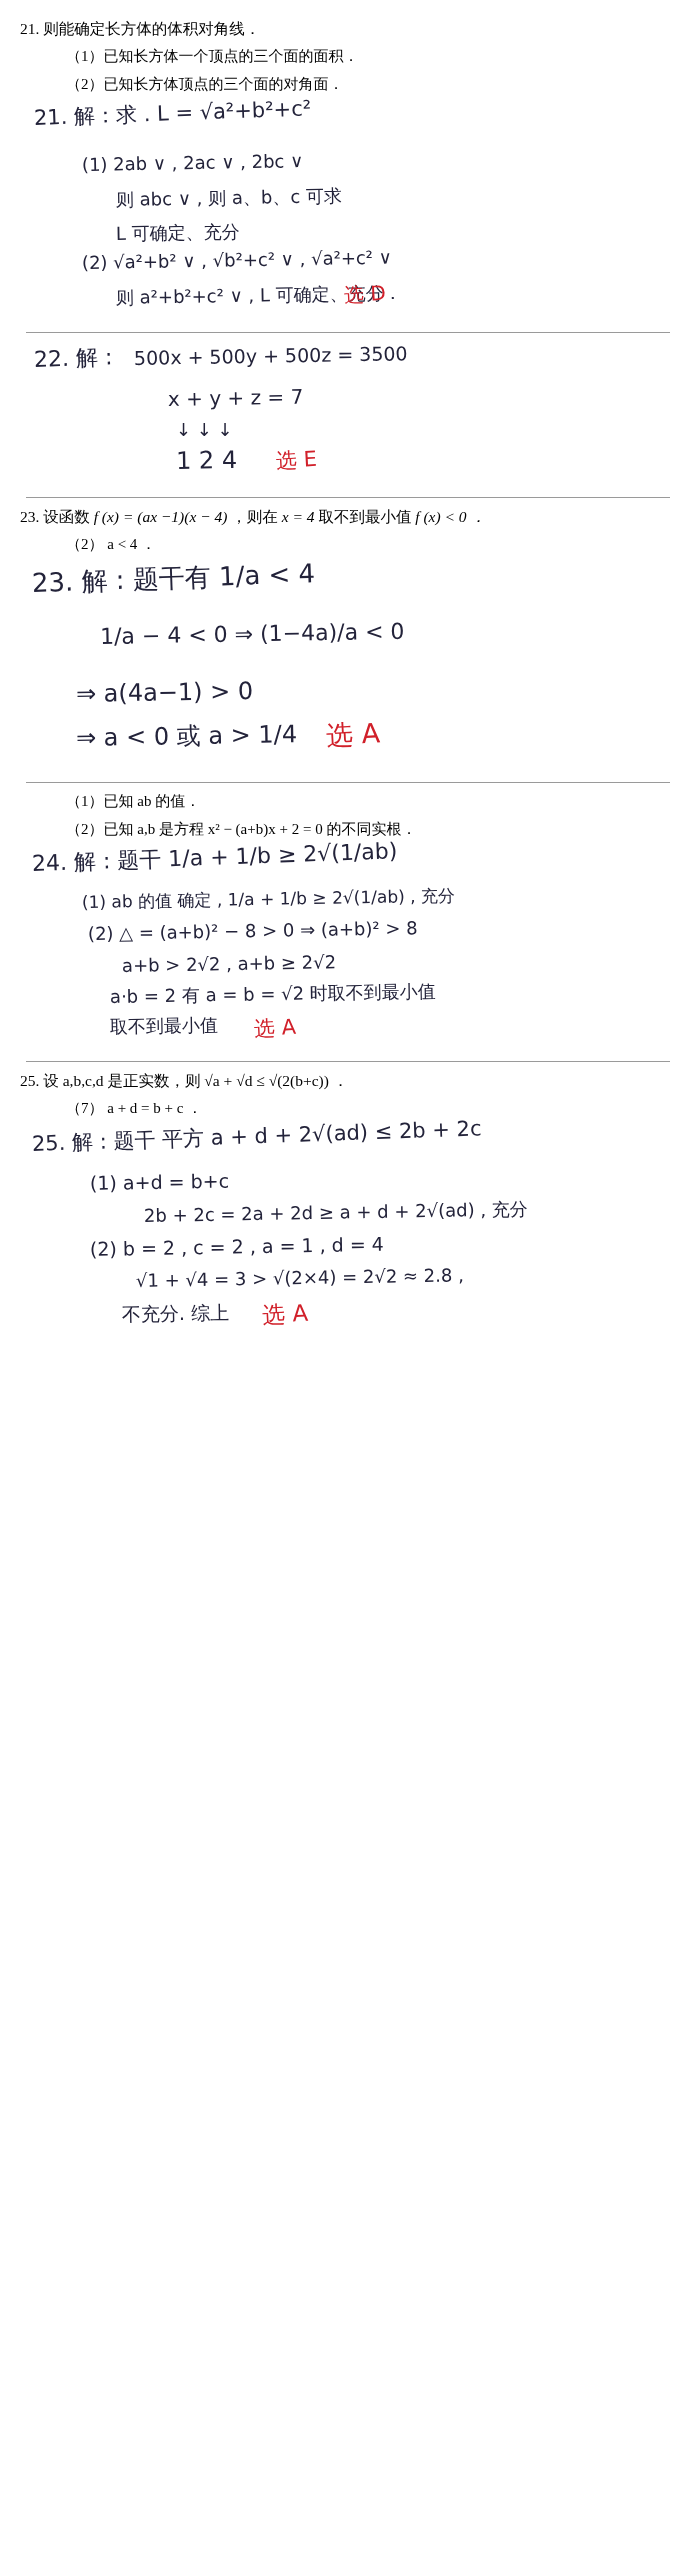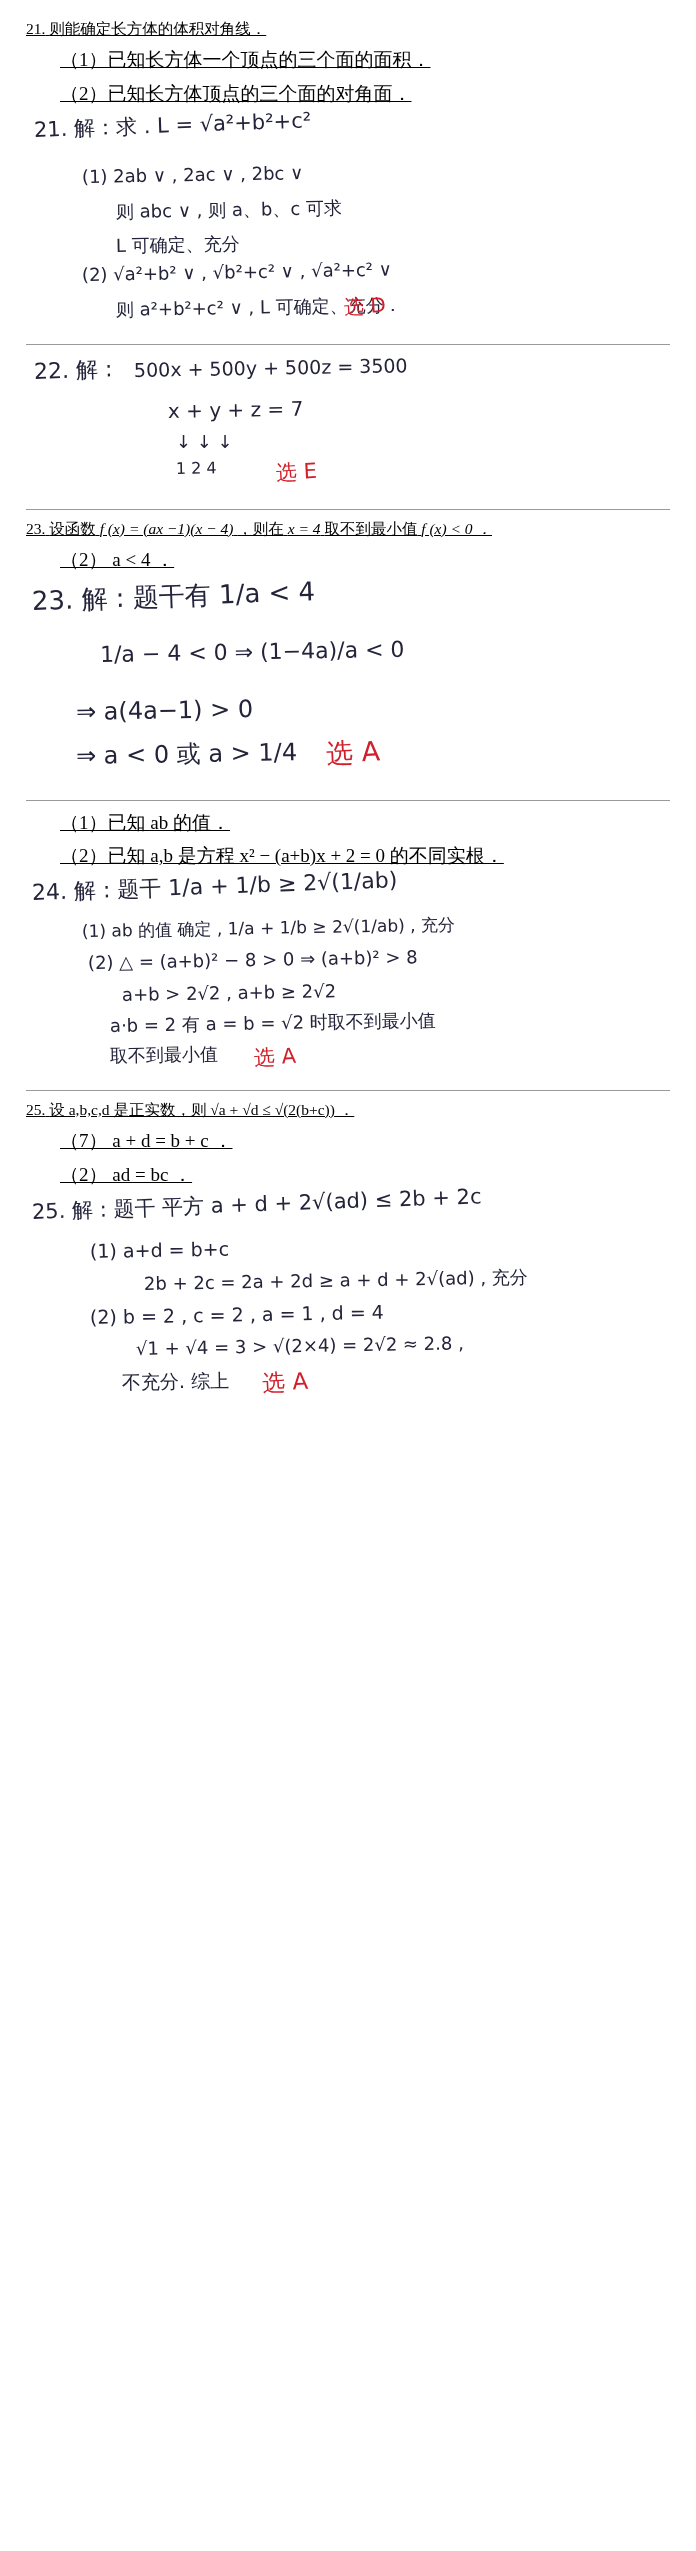--- a/index.html
+++ b/index.html
@@ -13,35 +13,34 @@
     color: #000000;
   }
   .page {
     position: relative;
     width: 696px;
     height: 2551px;
     overflow: hidden;
     background: #fff;
   }
   .problem {
-    padding: 0 26px;
-    text-decoration: underline;
+    padding: 0 20px;
   }
   .stem {
     font-size: 15.5px;
     line-height: 1.45;
     margin: 0 0 4px 0;
   }
   .stem .num {
     font-family: "Liberation Serif", serif;
   }
   .cond {
-    font-size: 19px;
+    font-size: 15px;
     line-height: 1.45;
-    margin: 6px 0 4px 34px;
+    margin: 6px 0 4px 46px;
   }
   .math {
     font-family: "Liberation Serif", serif;
     font-style: italic;
     margin-top: 36px;
   }
   .hw {
     position: absolute;
     white-space: nowrap;
     color: #23233a;
@@ -89,21 +88,21 @@
   </div>
 
   <hr class="hr-sep">
 
 
   <div class="blk hw-layer" style="height:146px;">
     <span class="hw" style="left:8px; top:4px; font-size:22px; transform:rotate(-2deg);">22. 解 :</span>
     <span class="hw" style="left:108px; top:6px; font-size:19px; transform:rotate(-1deg);">500x + 500y + 500z = 3500</span>
     <span class="hw" style="left:142px; top:46px; font-size:20px; transform:rotate(-1deg);">x + y + z = 7</span>
     <span class="hw" style="left:150px; top:78px; font-size:18px;">↓      ↓      ↓</span>
-    <span class="hw" style="left:150px; top:106px; font-size:16px; transform:rotate(-1deg);">1    2    4</span>
+    <span class="hw" style="left:150px; top:106px; font-size:24px; transform:rotate(-1deg);">1    2    4</span>
     <span class="hw red" style="left:250px; top:106px; font-size:21px; transform:rotate(-3deg);">选 E</span>
   </div>
 
   <hr class="hr-sep">
 
   <div class="problem">
     <p class="stem">
       <span class="num">23.</span>
       <span>设函数</span>
       <span class="math">f (x) = (ax −1)(x − 4)</span>
@@ -143,21 +142,20 @@
   </div>
 
   <hr class="hr-sep">
 
   <div class="problem">
     <p class="stem">
       <span class="num">25.</span>
       <span>设 a,b,c,d 是正实数，则 √a + √d ≤ √(2(b+c)) ．</span>
     </p>
     <p class="cond">（7） a + d = b + c ．</p>
-    <p class="cond">（2） ad = bc ．</p>
   </div>
 
   <div class="blk hw-layer" style="height:210px;">
     <span class="hw" style="left:6px; top:6px; font-size:21px; transform:rotate(-2deg);">25. 解 : 题干 平方  a + d + 2√(ad) ≤ 2b + 2c</span>
     <span class="hw" style="left:64px; top:48px; font-size:19px; transform:rotate(-1deg);">(1) a+d = b+c</span>
     <span class="hw" style="left:118px; top:80px; font-size:18px; transform:rotate(-1deg);">2b + 2c = 2a + 2d ≥ a + d + 2√(ad) , 充分</span>
     <span class="hw" style="left:64px; top:114px; font-size:19px; transform:rotate(-1deg);">(2) b = 2 , c = 2 , a = 1 , d = 4</span>
     <span class="hw" style="left:110px; top:146px; font-size:18px; transform:rotate(-1deg);">√1 + √4 = 3 &gt; √(2×4) = 2√2 ≈ 2.8 ,</span>
     <span class="hw" style="left:96px; top:178px; font-size:19px; transform:rotate(-1deg);">不充分.  综上</span>
     <span class="hw red" style="left:236px; top:176px; font-size:23px; transform:rotate(-3deg);">选 A</span>

